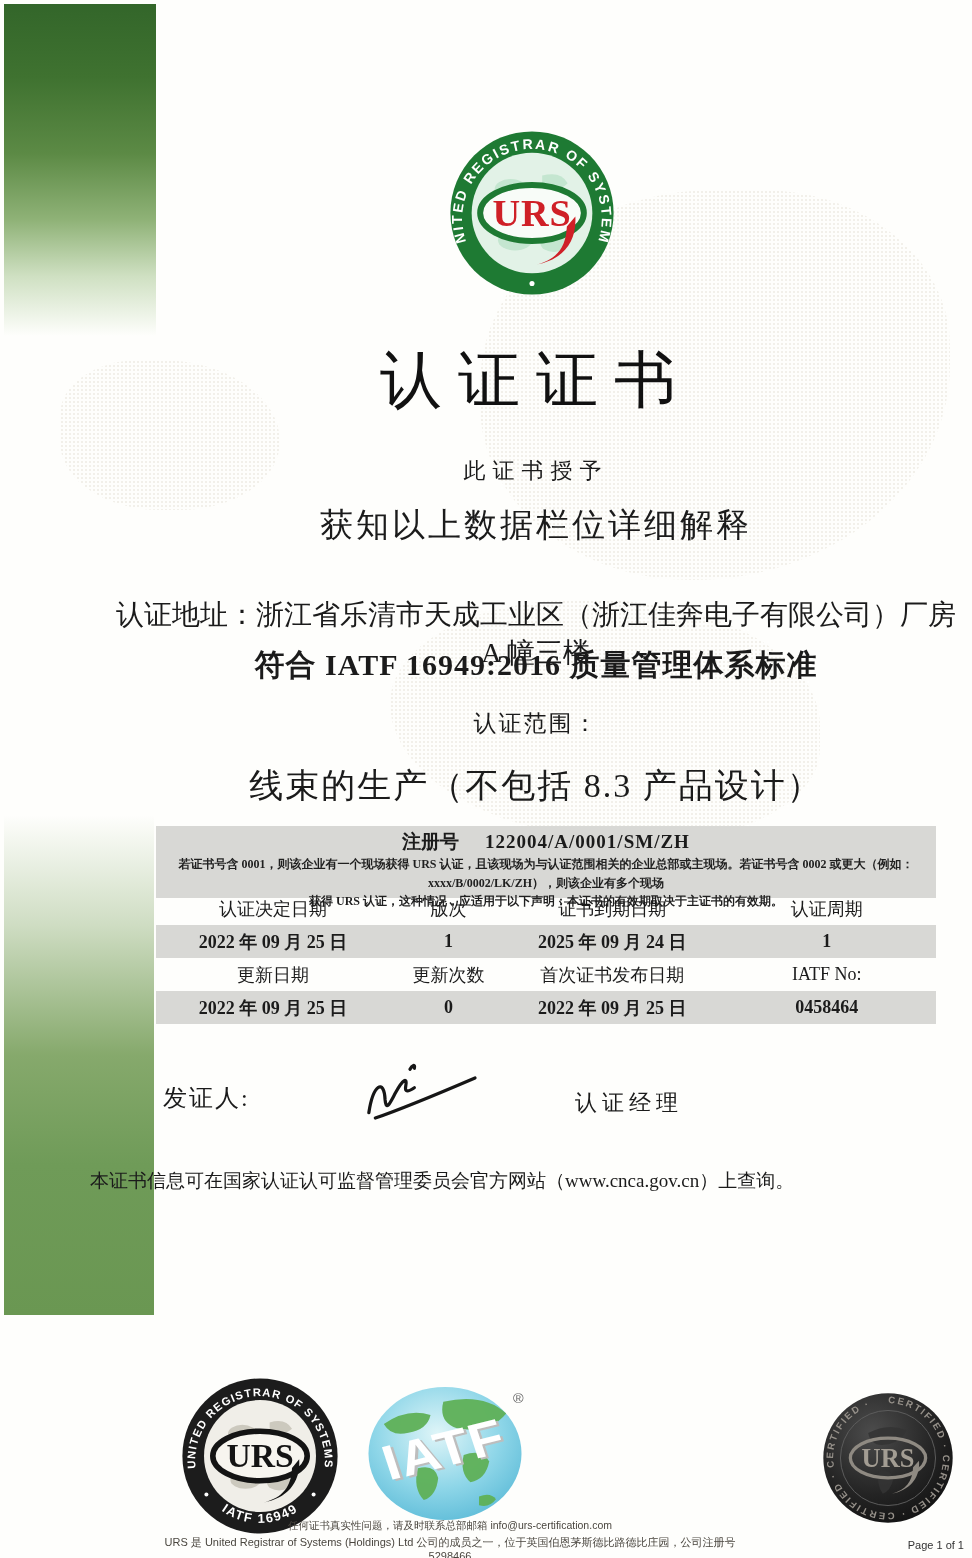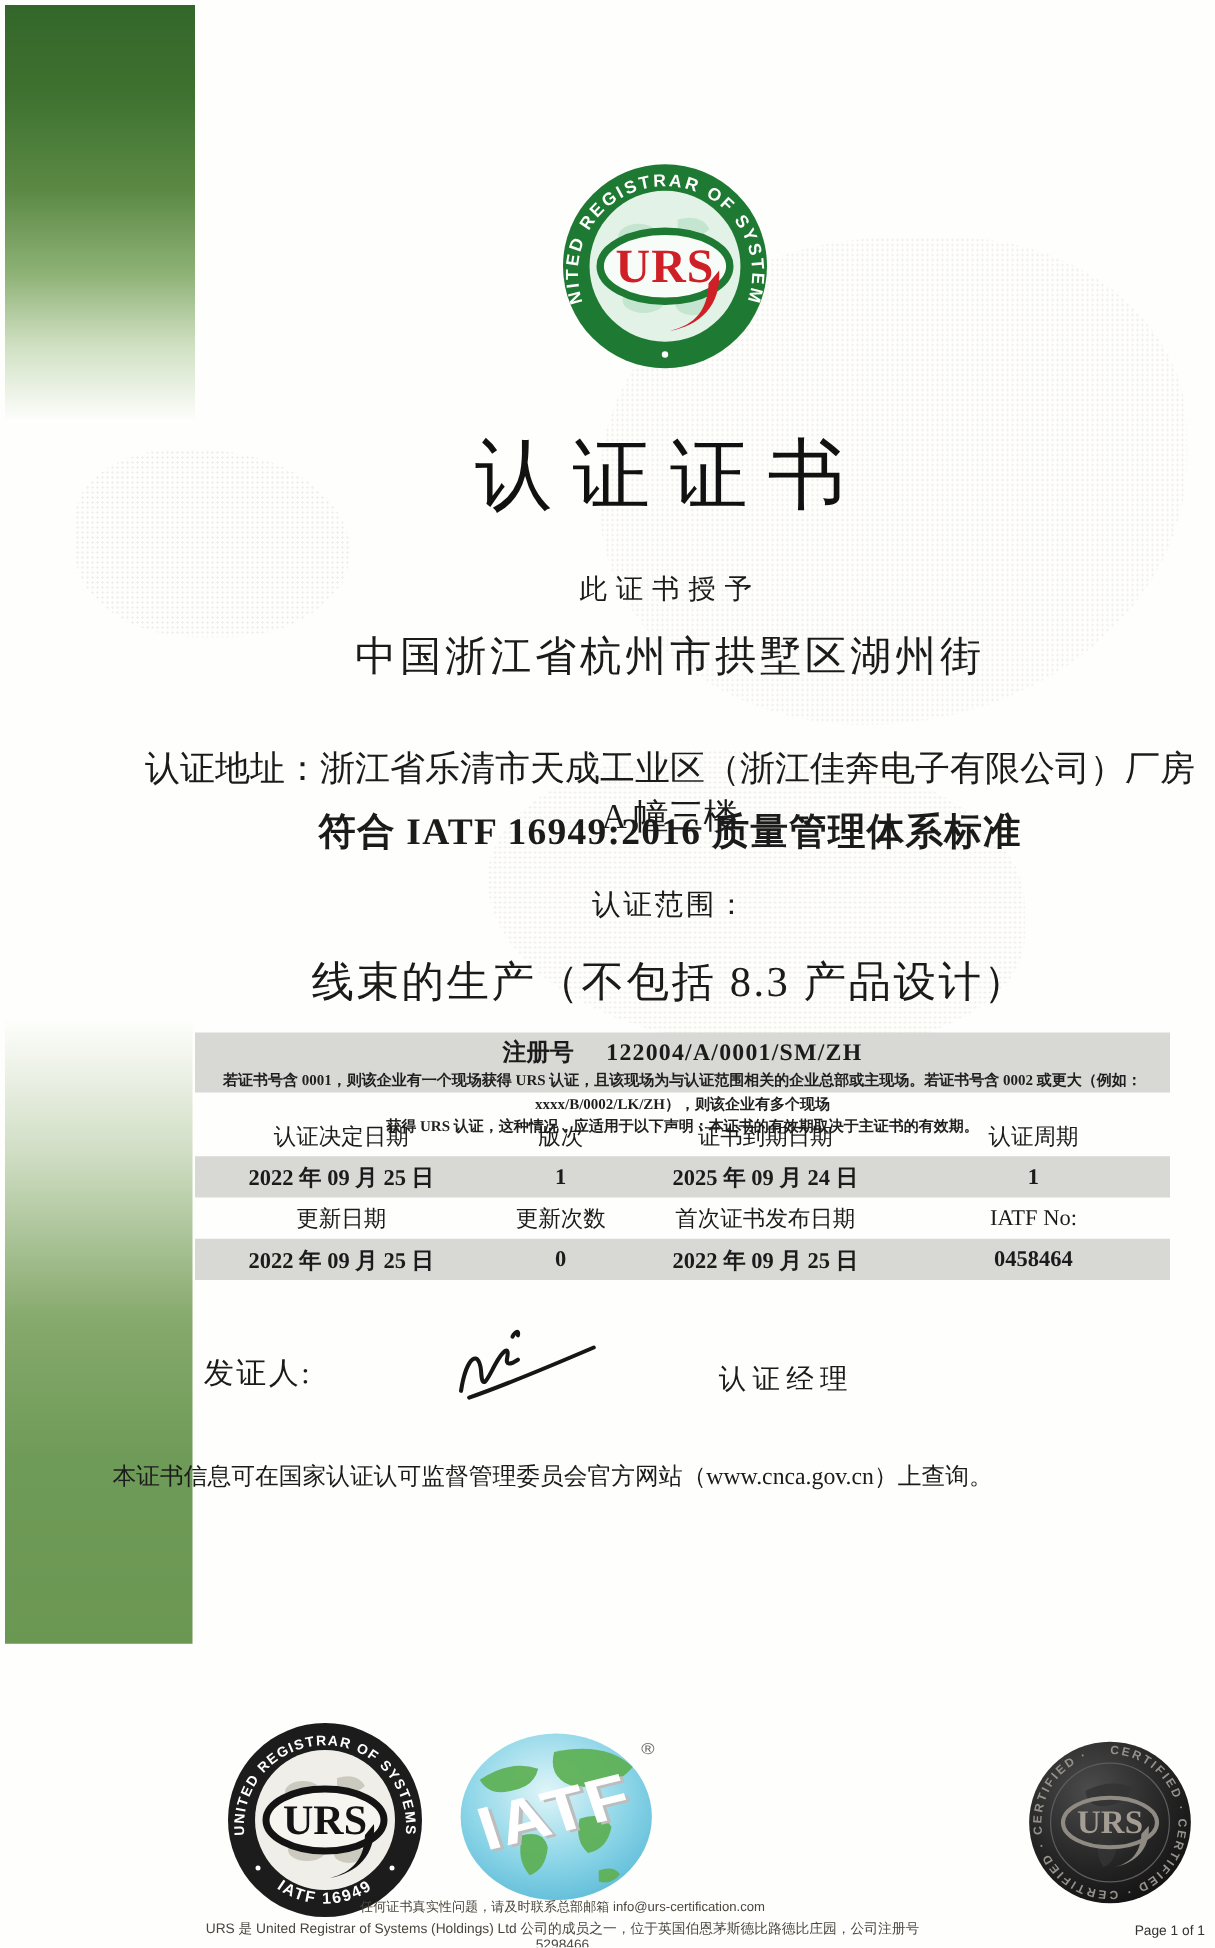--- a/index.html
+++ b/index.html
@@ -24,21 +24,21 @@
   .title{top:338px;font-size:62px;letter-spacing:16px;color:#111;}
   .subtitle{top:456px;font-size:22px;letter-spacing:7px;}
   .company{top:503px;font-size:33px;letter-spacing:3px;}
   .credit{top:560px;font-size:20px;}
   .credit b{letter-spacing:1px;}
   .address{top:596px;font-size:28px;}
   .standard{top:645px;font-size:30px;font-weight:700;letter-spacing:1px;}
   .scope-label{top:708px;font-size:23px;letter-spacing:2px;}
   .scope{top:763px;font-size:34px;letter-spacing:2px;}
 
-  .reg-band{position:absolute;left:156px;top:826px;width:780px;height:48px;background:#d8d8d5;text-align:center;}
+  .reg-band{position:absolute;left:156px;top:826px;width:780px;height:72px;background:#d8d8d5;text-align:center;}
   .reg-line{padding-top:3px;font-size:19px;font-weight:700;}
   .reg-line .reg-no{margin-left:26px;letter-spacing:1px;}
   .reg-notes{font-size:12px;font-weight:700;line-height:1.55;color:#1f1f1f;}
 
   .cert-table{position:absolute;left:156px;top:892px;width:780px;}
   .trow{display:grid;grid-template-columns:30% 15% 27% 28%;height:33px;align-items:center;text-align:center;font-size:18px;}
   .trow.val{background:#d8d8d5;font-weight:700;}
 
   .ref-line{top:1028px;font-size:16px;letter-spacing:.3px;}
 
@@ -91,21 +91,21 @@
     <path d="M151,104 C153,137 133,156 104,161 C129,155 140,141 141,116 Z" fill="#cf2027"></path>
     <text class="sertext" x="100" y="115" font-size="45" font-weight="700" fill="#cf2027" text-anchor="middle" letter-spacing="1">URS</text>
     <text font-size="16.5" font-weight="700" fill="#ffffff" letter-spacing="2.5">
       <textPath href="#arcTopA" startOffset="50%" text-anchor="middle">UNITED REGISTRAR OF SYSTEMS</textPath>
     </text>
     <circle cx="100" cy="183" r="3" fill="#ffffff"></circle>
   </svg>
 
   <div class="centered subtitle">此证书授予</div>
   <div class="centered title">认证证书</div>
-  <div class="centered company">中国浙江省杭州市拱墅区湖州街</div>
+  <div class="centered company">获知以上数据栏位详细解释</div>
   <div class="centered address">
     <span>认证地址：</span><span>浙江省乐清市天成工业区（浙江佳奔电子有限公司）厂房 A 幢三楼</span>
   </div>
   <div class="centered standard">符合 IATF 16949:2016 质量管理体系标准</div>
   <div class="centered scope-label">认证范围：</div>
   <div class="centered scope">线束的生产（不包括 8.3 产品设计）</div>
 
   <div class="reg-band">
     <div class="reg-line">
       <span>注册号</span><span class="reg-no">122004/A/0001/SM/ZH</span>

